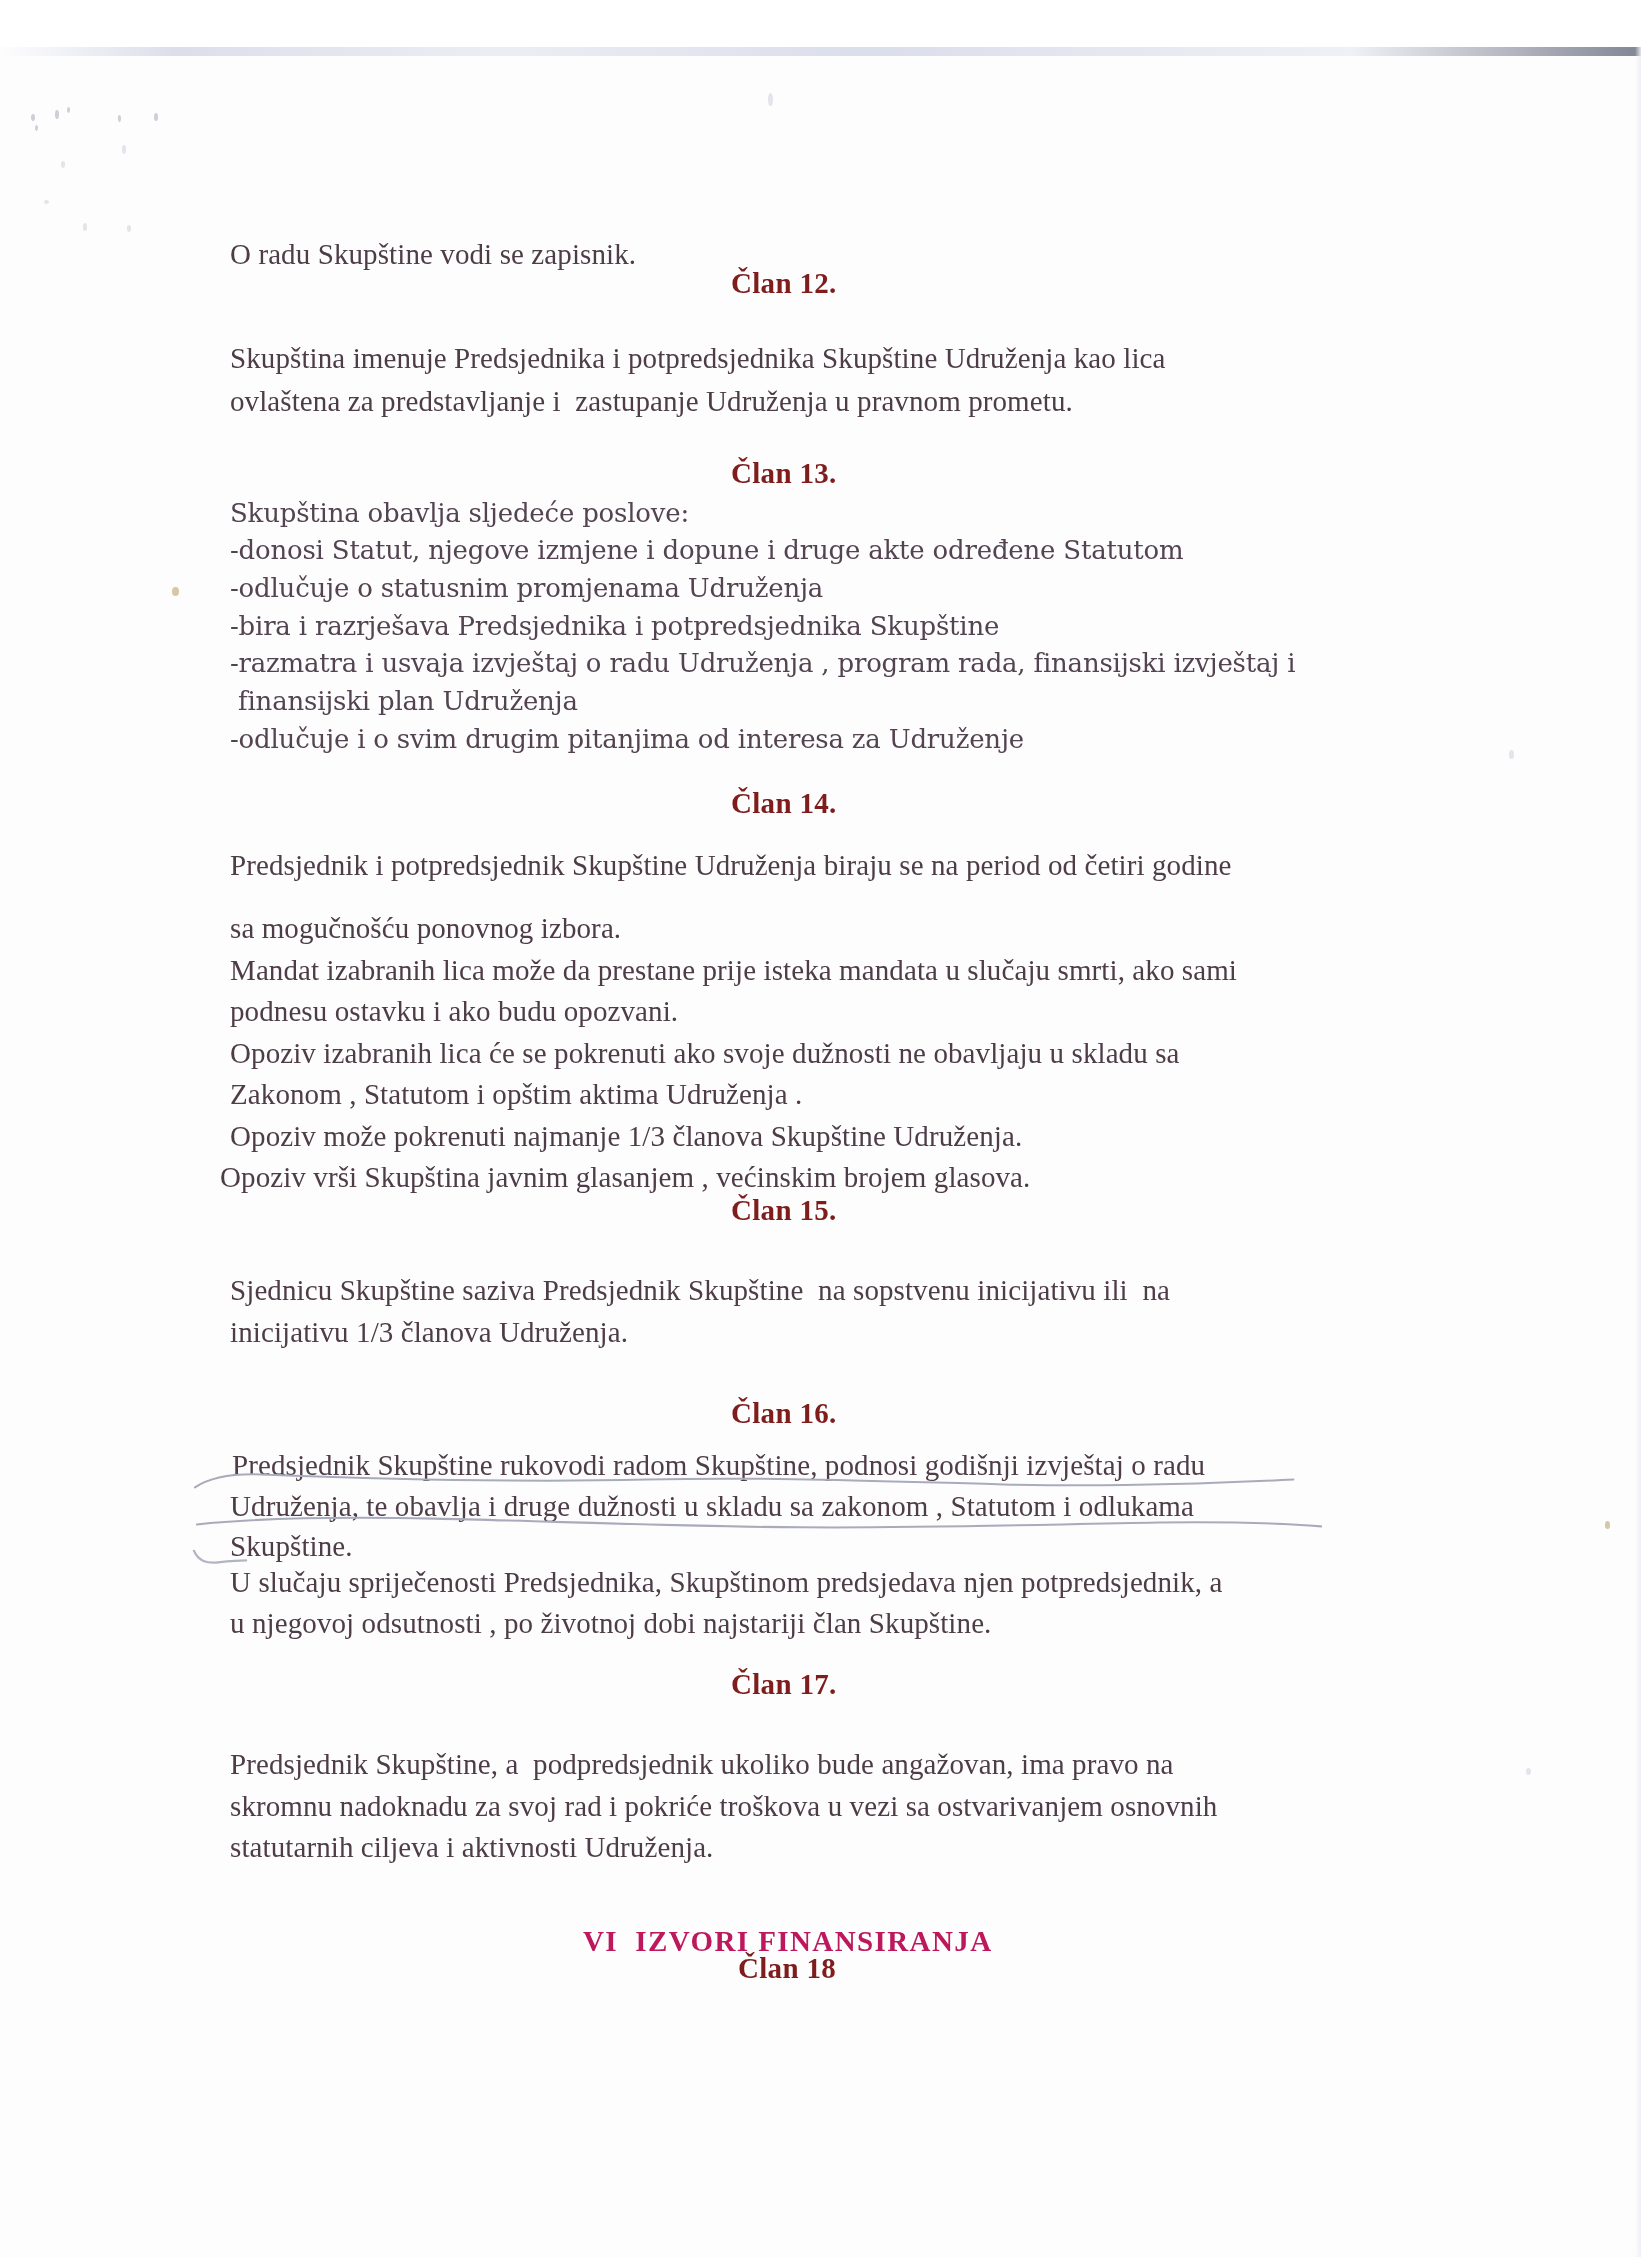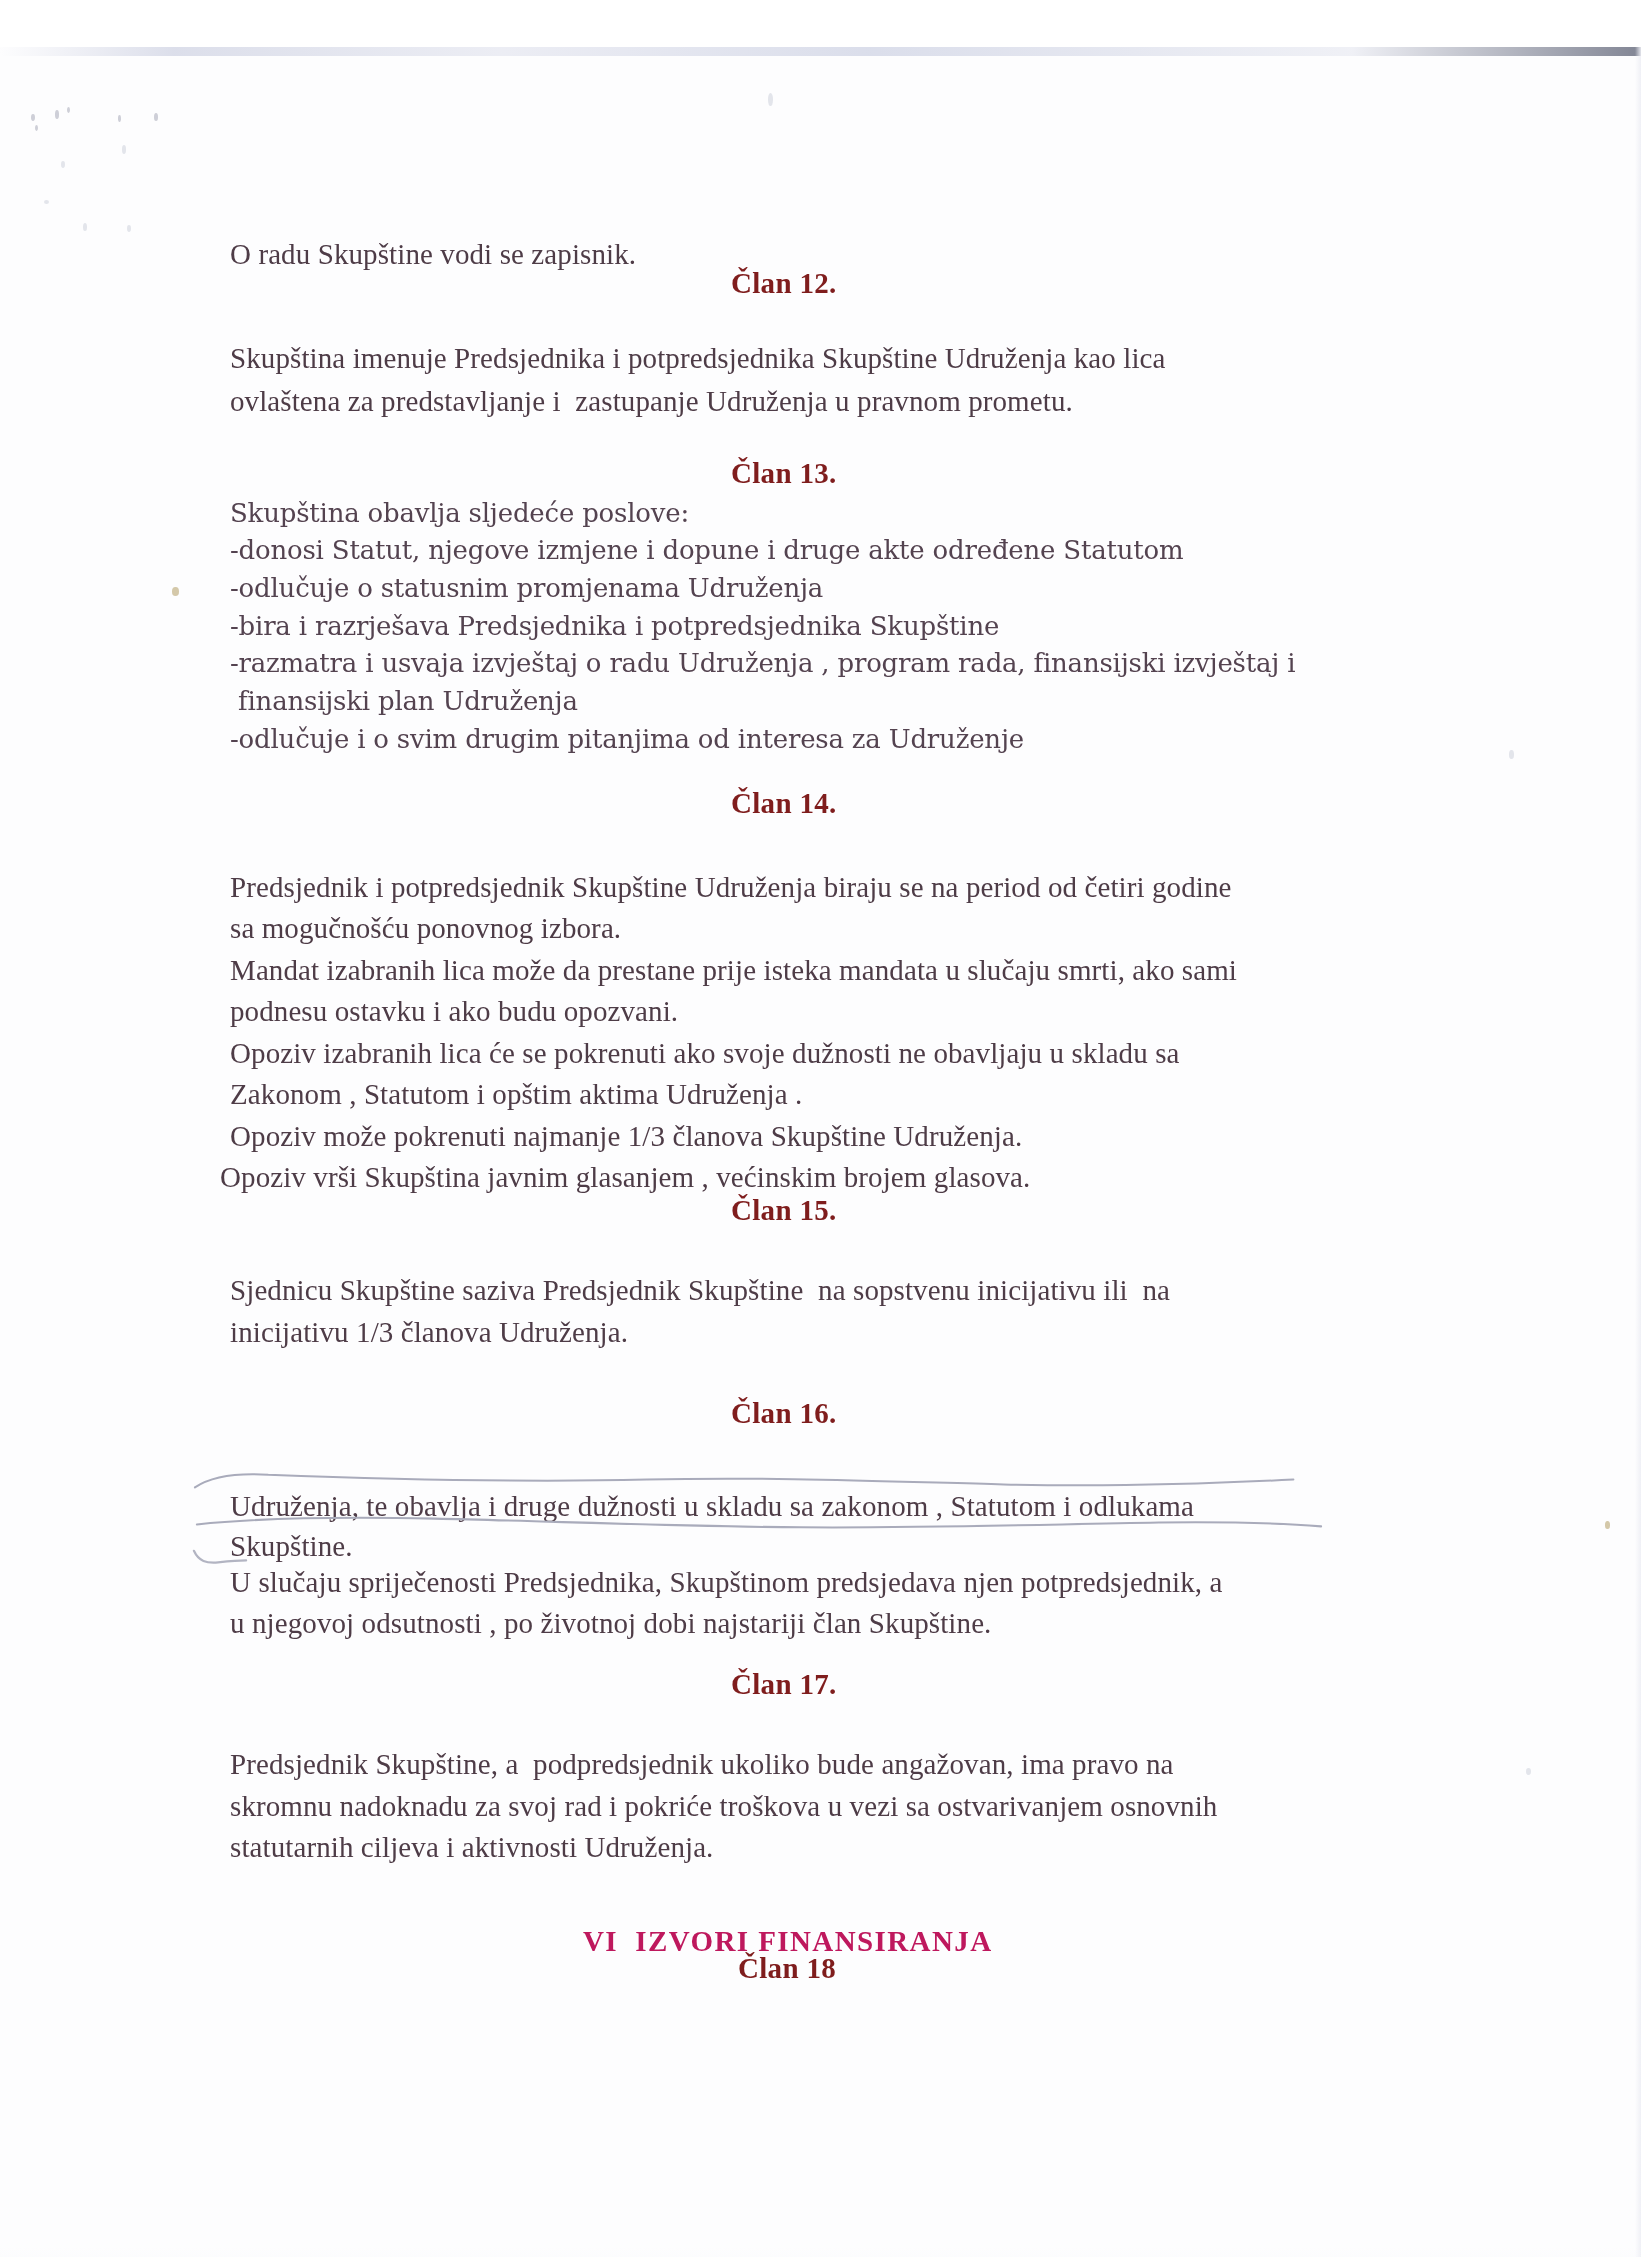--- a/index.html
+++ b/index.html
@@ -148,36 +148,37 @@
 
   <div class="line list-text" style="left:230px; top:490px;">-donosi Statut, njegove izmjene i dopune i druge akte određene Statutom</div>
   <div class="line list-text" style="left:230px; top:528px;">-odlučuje o statusnim promjenama Udruženja</div>
   <div class="line list-text" style="left:230px; top:566px;">-bira i razrješava Predsjednika i potpredsjednika Skupštine</div>
   <div class="line list-text" style="left:230px; top:603px;">-razmatra i usvaja izvještaj o radu Udruženja , program rada, finansijski izvještaj i</div>
   <div class="line list-text" style="left:230px; top:641px;"> finansijski plan Udruženja</div>
   <div class="line list-text" style="left:230px; top:679px;">-odlučuje i o svim drugim pitanjima od interesa za Udruženje</div>
 
   <div class="line clan-heading" style="left:731px; top:742px;">Član 14.</div>
 
-  <div class="line body-text" style="left:230px; top:826px;">Predsjednik i potpredsjednik Skupštine Udruženja biraju se na period od četiri godine</div>
+  <div class="line body-text" style="left:230px; top:804px;">Predsjednik i potpredsjednik Skupštine Udruženja biraju se na period od četiri godine</div>
   <div class="line body-text" style="left:230px; top:867px;">sa mogučnošću ponovnog izbora.</div>
   <div class="line body-text" style="left:230px; top:909px;">Mandat izabranih lica može da prestane prije isteka mandata u slučaju smrti, ako sami</div>
   <div class="line body-text" style="left:230px; top:950px;">podnesu ostavku i ako budu opozvani.</div>
   <div class="line body-text" style="left:230px; top:992px;">Opoziv izabranih lica će se pokrenuti ako svoje dužnosti ne obavljaju u skladu sa</div>
   <div class="line body-text" style="left:230px; top:1033px;">Zakonom , Statutom i opštim aktima Udruženja .</div>
   <div class="line body-text" style="left:230px; top:1075px;">Opoziv može pokrenuti najmanje 1/3 članova Skupštine Udruženja.</div>
   <div class="line body-text" style="left:220px; top:1116px;">Opoziv vrši Skupština javnim glasanjem , većinskim brojem glasova.</div>
 
   <div class="line clan-heading" style="left:731px; top:1149px;">Član 15.</div>
 
   <div class="line body-text" style="left:230px; top:1229px;">Sjednicu Skupštine saziva Predsjednik Skupštine  na sopstvenu inicijativu ili  na</div>
   <div class="line body-text" style="left:230px; top:1271px;">inicijativu 1/3 članova Udruženja.</div>
 
   <div class="line clan-heading" style="left:731px; top:1352px;">Član 16.</div>
 
+  <div class="line body-text" style="left:232px; top:1404px;">Predsjednik Skupštine rukovodi radom Skupštine, podnosi godišnji izvještaj o radu</div>
   <div class="line body-text" style="left:230px; top:1445px;">Udruženja, te obavlja i druge dužnosti u skladu sa zakonom , Statutom i odlukama</div>
   <div class="line body-text" style="left:230px; top:1485px;">Skupštine.</div>
   <div class="line body-text" style="left:230px; top:1521px;">U slučaju spriječenosti Predsjednika, Skupštinom predsjedava njen potpredsjednik, a</div>
   <div class="line body-text" style="left:230px; top:1562px;">u njegovoj odsutnosti , po životnoj dobi najstariji član Skupštine.</div>
 
   <svg class="pencil-underline" style="left:193px; top:1419px; width:1139px; height:31px;" viewBox="0 0 1180 32" preserveAspectRatio="none">
     <path d="M2 22 C 20 10, 46 7, 78 9 C 210 14, 340 17, 470 14 C 600 11, 720 16, 840 19 C 960 22, 1060 18, 1140 14"></path>
   </svg>
 
   <svg class="pencil-underline" style="left:193px; top:1460px; width:1159px; height:31px;" viewBox="0 0 1200 32" preserveAspectRatio="none">

